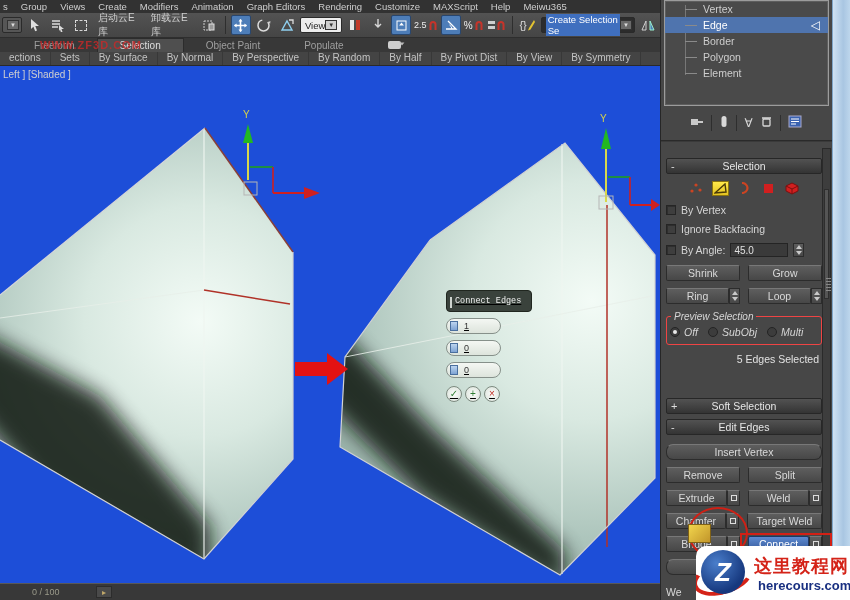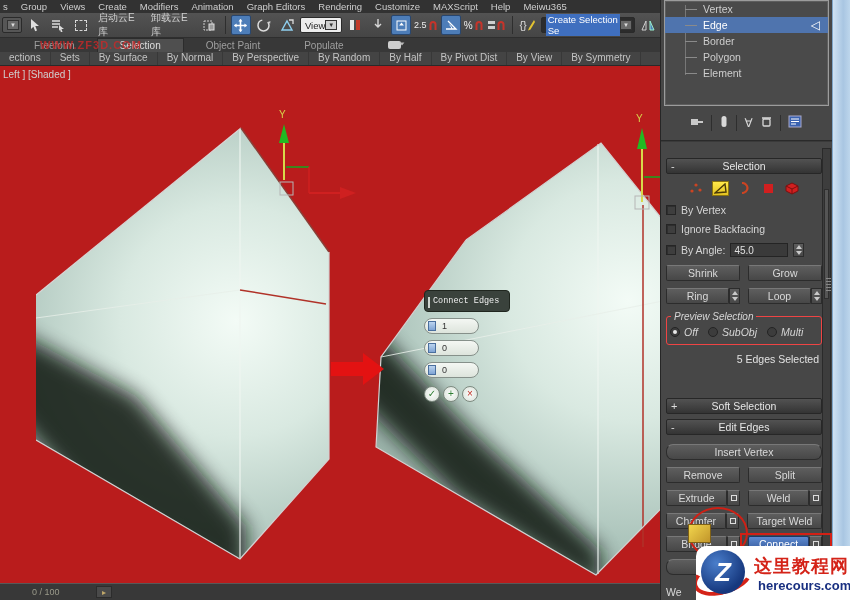--- a/index.html
+++ b/index.html
@@ -26,24 +26,24 @@
   .ribtabs{position:absolute;left:0;top:38px;width:660px;height:14px;background:#383838;display:flex;
     align-items:stretch;color:#9f9f9f;font-size:10px;padding-left:12px;gap:0;}
   .ribtabs .tab{display:flex;align-items:center;padding:0 22px;}
   .ribtabs .tab.active{background:#4f4f4f;color:#ddd;border:1px solid #2c2c2c;border-bottom:none;}
   .ribtools{position:absolute;left:0;top:52px;width:660px;height:14px;background:#444;display:flex;
     color:#c3c3c3;font-size:10px;border-bottom:1px solid #2a2a2a;}
   .ribtools span{padding:0 9px;border-right:1px solid #383838;cursor:default;}
   .watermark{position:absolute;left:40px;top:39px;color:rgba(205,40,40,.78);font-weight:bold;font-size:11px;
     letter-spacing:1px;z-index:3;pointer-events:none;}
   
-  .viewport{position:absolute;left:0;top:66px;width:660px;height:517px;background:#b91c1c;overflow:hidden;padding-left:36px;}
+  .viewport{position:absolute;left:0;top:66px;width:660px;height:517px;background:#1d4ed8;overflow:hidden;}
   .vplabel{position:absolute;left:3px;top:3px;color:#cfcfcf;font-size:10px;z-index:2;}
   
-  .caddy{position:absolute;left:424px;top:224px;width:86px;z-index:3;}
+  .caddy{position:absolute;left:446px;top:224px;width:86px;z-index:3;text-decoration:underline;}
   .caddy .title{background:#3a423c;border:1px solid #20261f;border-radius:4px;color:#efefef;
     font-family:"Liberation Mono",monospace;font-size:8.5px;padding:5px 4px 5px 8px;position:relative;white-space:nowrap;}
   .caddy .title i{position:absolute;left:3px;top:6px;width:2px;height:11px;background:#cfd4cf;}
   .pill{width:55px;height:16px;background:linear-gradient(#f4f7f3,#dde4dc);border:1px solid #86908a;
     border-radius:8px;display:flex;align-items:center;margin-top:6px;padding-left:3px;gap:6px;}
   .pill .cube{width:8px;height:10px;background:linear-gradient(#bcd4ef,#7fa4d4);border:1px solid #4a6f9e;}
   .pill b{font-weight:normal;font-size:9px;color:#333;}
   .cbtns{display:flex;gap:3px;margin-top:8px;}
   .cbtn{width:16px;height:16px;border-radius:50%;background:radial-gradient(#fbfdfb,#d8e0d8);
     border:1px solid #7d8a80;display:flex;align-items:center;justify-content:center;font-size:10px;line-height:10px;}

